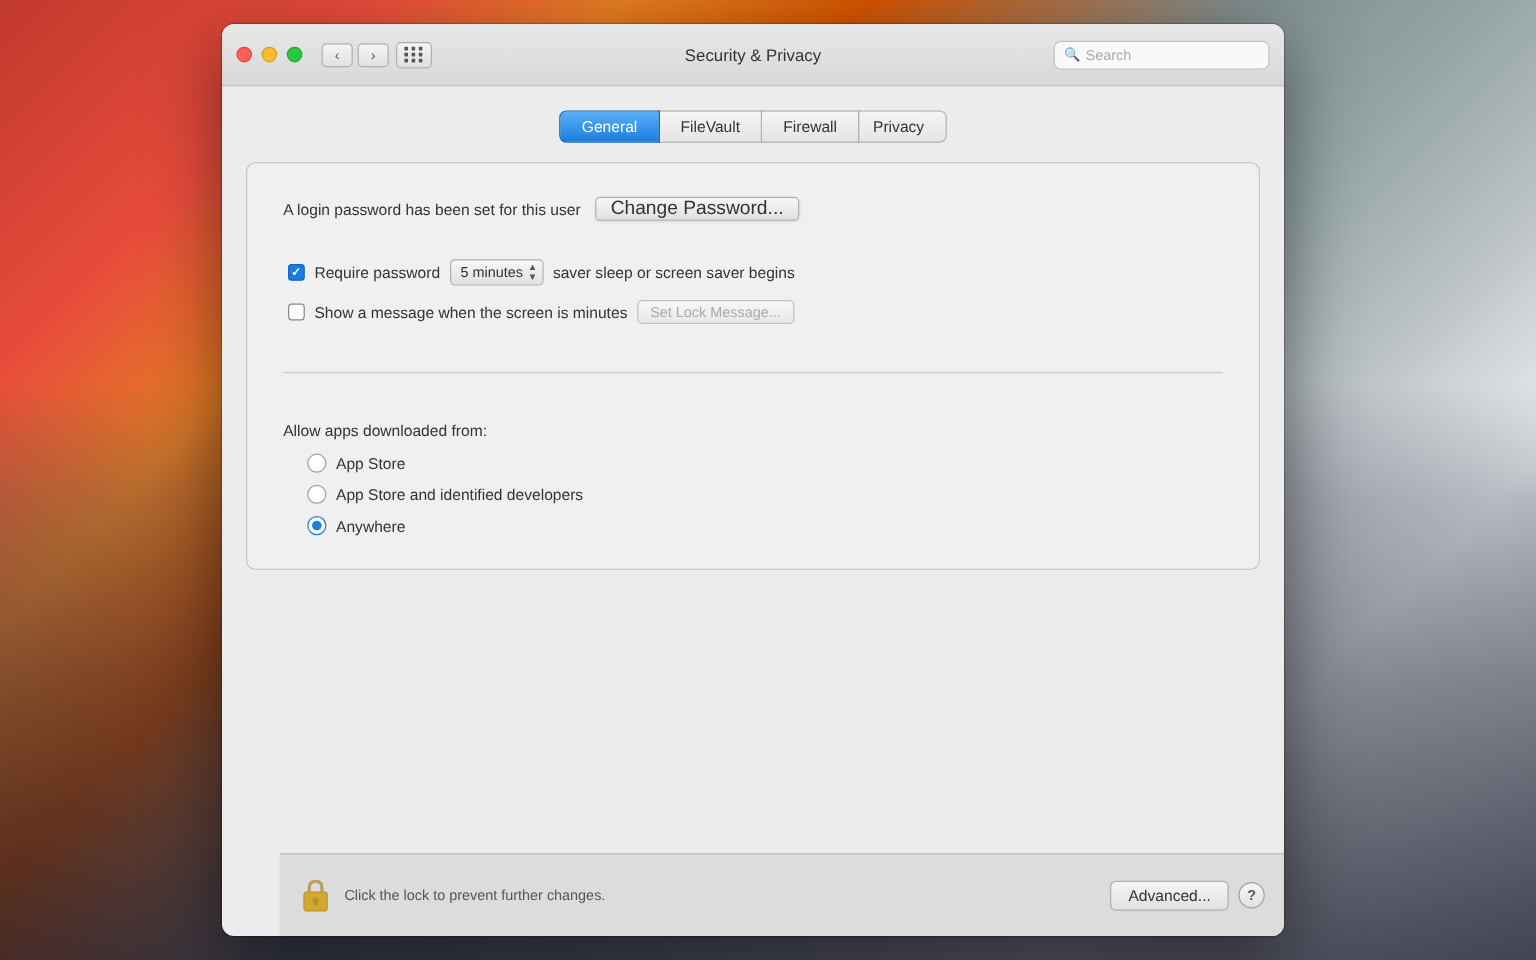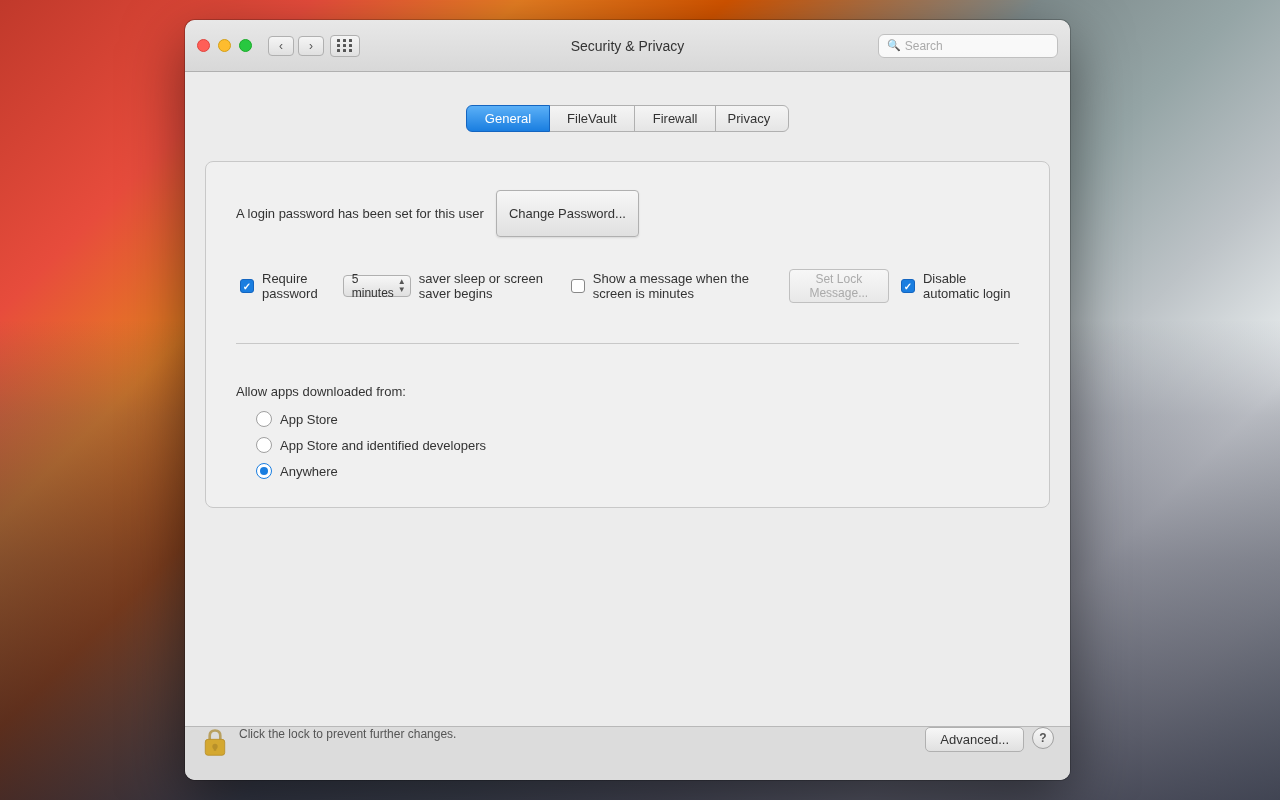--- a/index.html
+++ b/index.html
@@ -193,21 +193,21 @@
       margin-bottom: 16px;
     }
 
     .tab {
       padding: 5px 18px;
       font-size: 13px;
       cursor: pointer;
       border: 1px solid #b0b0b0;
       background: linear-gradient(180deg, #f5f5f5 0%, #e5e5e5 100%);
       color: #333;
-      margin: 13px -1px;
+      margin: 0 -1px;
     }
 
     .tab:first-child {
       border-radius: 6px 0 0 6px;
     }
 
     .tab:last-child {
       border-radius: 0 6px 6px 0;
       padding-left: 12px;
     }
@@ -238,32 +238,33 @@
       align-items: center;
       gap: 12px;
     }
 
     .password-text {
       font-size: 13px;
       color: #333;
     }
 
     .change-password-btn {
-      padding: 15px 12px;
-      font-size: 13px;
+      padding: 0 12px;
+      font-size: 16px;
       background: linear-gradient(180deg, #f7f7f7 0%, #e0e0e0 100%);
       border: 1px solid #b0b0b0;
       border-radius: 4px;
       cursor: pointer;
       color: #333;
       box-shadow: 0 1px 2px rgba(0,0,0,0.1);
     }
 
     .settings-options {
       display: flex;
+      flex-direction: column;
       gap: 12px;
       margin-left: 4px;
     }
 
     .checkbox-row {
       display: flex;
       align-items: center;
       gap: 8px;
     }
 
@@ -382,27 +383,28 @@
       background: #1a7ee0;
     }
 
     .radio-label {
       font-size: 13px;
       color: #333;
     }
 
     
     .bottom-bar {
-      height: 54px;
+      height: 69px;
       background: #dcdcdc;
       border-top: 1px solid #b8b8b8;
       display: flex;
-      align-items: flex-start;
+      align-items: center;
       padding: 0 16px;
       flex-shrink: 0;
+      margin-left: 48px;
     }
 
     .lock-icon {
       width: 28px;
       height: 30px;
       margin-right: 10px;
       flex-shrink: 0;
     }
 
     .lock-text {
@@ -504,24 +506,20 @@
           </div>
           <span class="checkbox-label">saver sleep or screen saver begins</span>
         </div>
 
         <div class="checkbox-row">
           <div class="checkbox"></div>
           <span class="checkbox-label">Show a message when the screen is minutes</span>
           <button class="set-lock-btn">Set Lock Message...</button>
         </div>
 
-        <div class="checkbox-row">
-          <div class="checkbox checked"></div>
-          <span class="checkbox-label">Disable automatic login</span>
-        </div>
       </div>
 
       <div class="divider"></div>
 
       <div>
         <div class="allow-apps-title">Allow apps downloaded from:</div>
         <div class="radio-group" style="margin-top:12px;">
 
           <div class="radio-row">
             <div class="radio-btn"></div>

